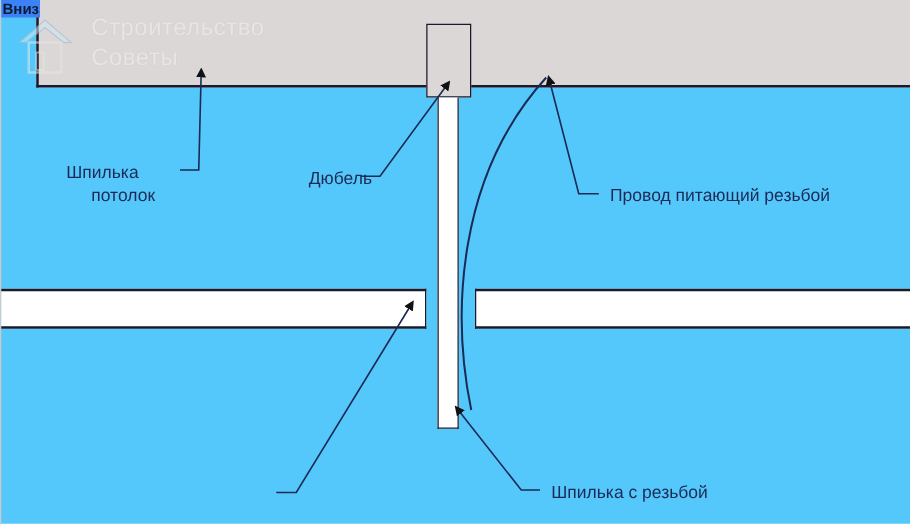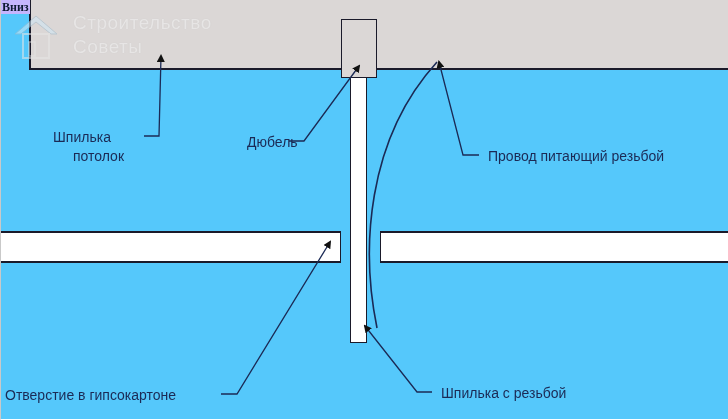--- a/index.html
+++ b/index.html
@@ -44,21 +44,21 @@
       box-sizing: border-box;
     }
     .board.left { left: 0; width: 340px; border-right: 1px solid #1a1a2a; }
     .board.right { left: 379px; width: 349px; border-left: 1px solid #1a1a2a; }
     .label {
       position: absolute; color: #1b2a55; font-size: 14px; line-height: 17px;
       white-space: nowrap;
     }
     .corner-tag {
       position: absolute; left: 0; top: 0; font-size: 12px; font-weight: bold;
-      color: #0d1a33; background: #c4b5fd; padding: 0 1px; line-height: 14px; font-family: Liberation Serif, serif;
+      color: #0d1a33; background: #3b82f6; padding: 0 1px; line-height: 14px;
     }
     .watermark {
       position: absolute; left: 10px; top: 12px; width: 230px; height: 50px;
       opacity: 0.55;
     }
     .wm-text {
       position: absolute; left: 62px; font-size: 19px; color: #f2f2f2;
       text-shadow: 0 0 1px #b8b8b8; letter-spacing: 0.5px;
     }
     svg.overlay { position: absolute; left: 0; top: 0; }
@@ -103,17 +103,16 @@
 
     <polyline points="220,394 236,394 329,242" fill="none" stroke="#1b2a55" stroke-width="1.3" marker-end="url(#arr)"></polyline>
 
     <polyline points="431,392 416,392 364,326" fill="none" stroke="#1b2a55" stroke-width="1.3" marker-end="url(#arr)"></polyline>
   </svg>
 
   <div class="label" style="left:52px;top:129px;">Шпилька</div>
   <div class="label" style="left:72px;top:148px;">потолок</div>
   <div class="label" style="left:216px;top:134px;margin-left:30px;">Дюбель</div>
   <div class="label" style="left:487px;top:148px;">Провод питающий резьбой</div>
-  <div class="label" style="left:4px;top:387px;">Отверстие в гипсокартоне</div>
   <div class="label" style="left:440px;top:385px;">Шпилька с резьбой</div>
 
   <div class="corner-tag">Вниз</div>
 </div>
 
 </body></html>

